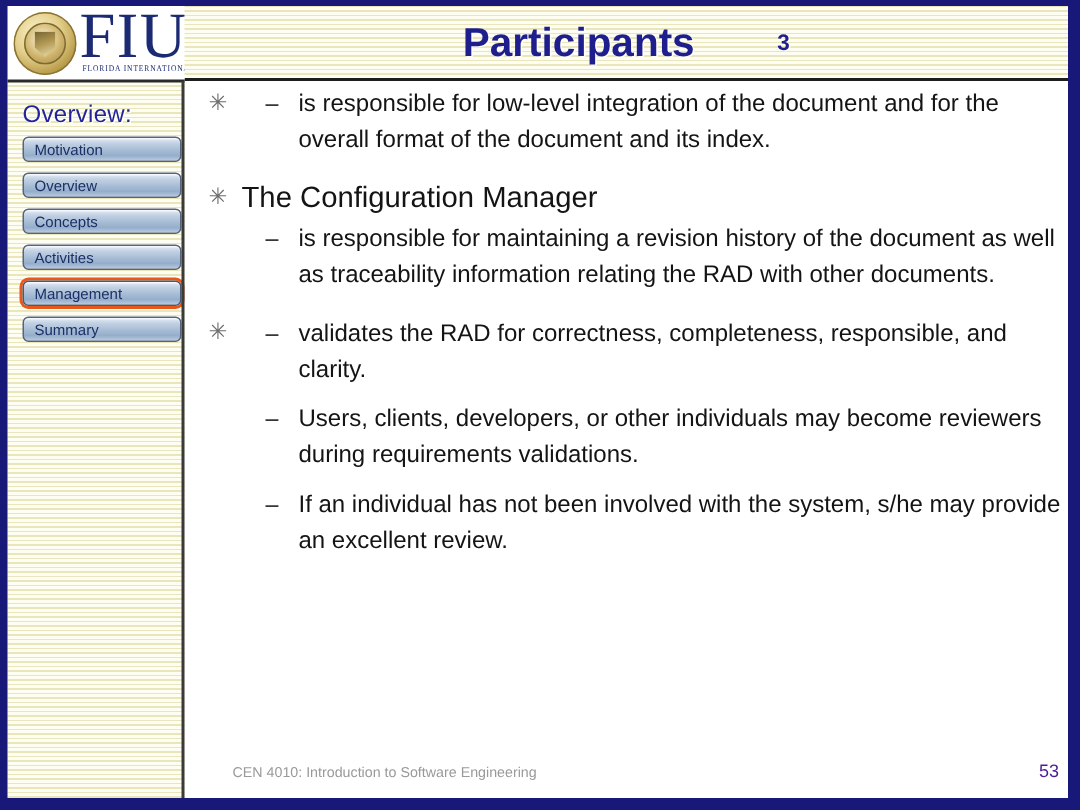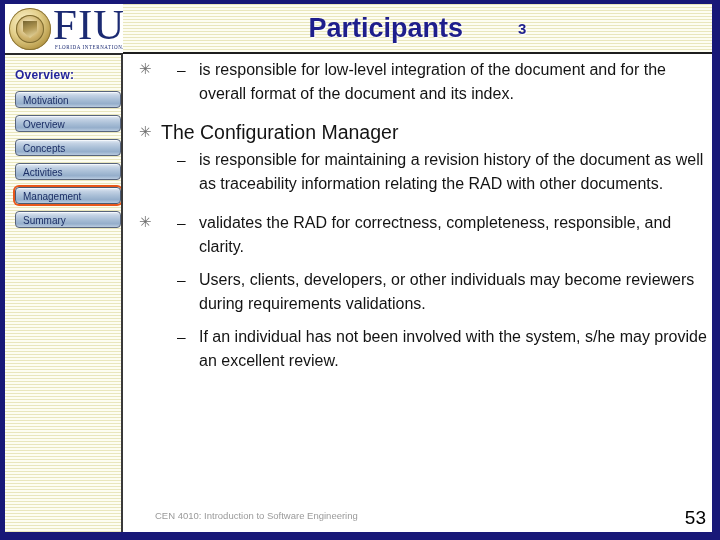--- a/index.html
+++ b/index.html
@@ -178,22 +178,22 @@
   .sidebar-edge {
     position: absolute;
     left: 121px; top: 54px;
     width: 2px; height: 478px;
     background: #3a3a3a;
     z-index: 8;
   }
   .overview-heading {
     position: absolute;
     left: 10px; top: 14px;
-    font-size: 12px;
-    font-weight: bold;
+    font-size: 16px;
+    font-weight: normal;
     color: #24249a;
     text-shadow: 1px 1px 0 #ffffff;
     letter-spacing: 0.2px;
   }
   .nav-list {
     position: absolute;
     left: 10px; top: 37px;
     width: 106px;
   }
   .nav-btn {
@@ -294,22 +294,22 @@
     position: absolute;
     left: 355px; top: 16px;
     font-size: 9.5px;
     color: #9a9a9a;
     white-space: nowrap;
     margin-top: 19px;
   }
   .footer-page {
     position: absolute;
     right: 6px; top: -3px;
-    font-size: 19px;
-    color: #000000;
+    font-size: 12px;
+    color: #4c1d95;
     white-space: nowrap;
   }
 </style>
 </head>
 <body>
 
 <div id="slide">
 
   <div class="frame-top"></div>
   <div class="frame-left"></div>

